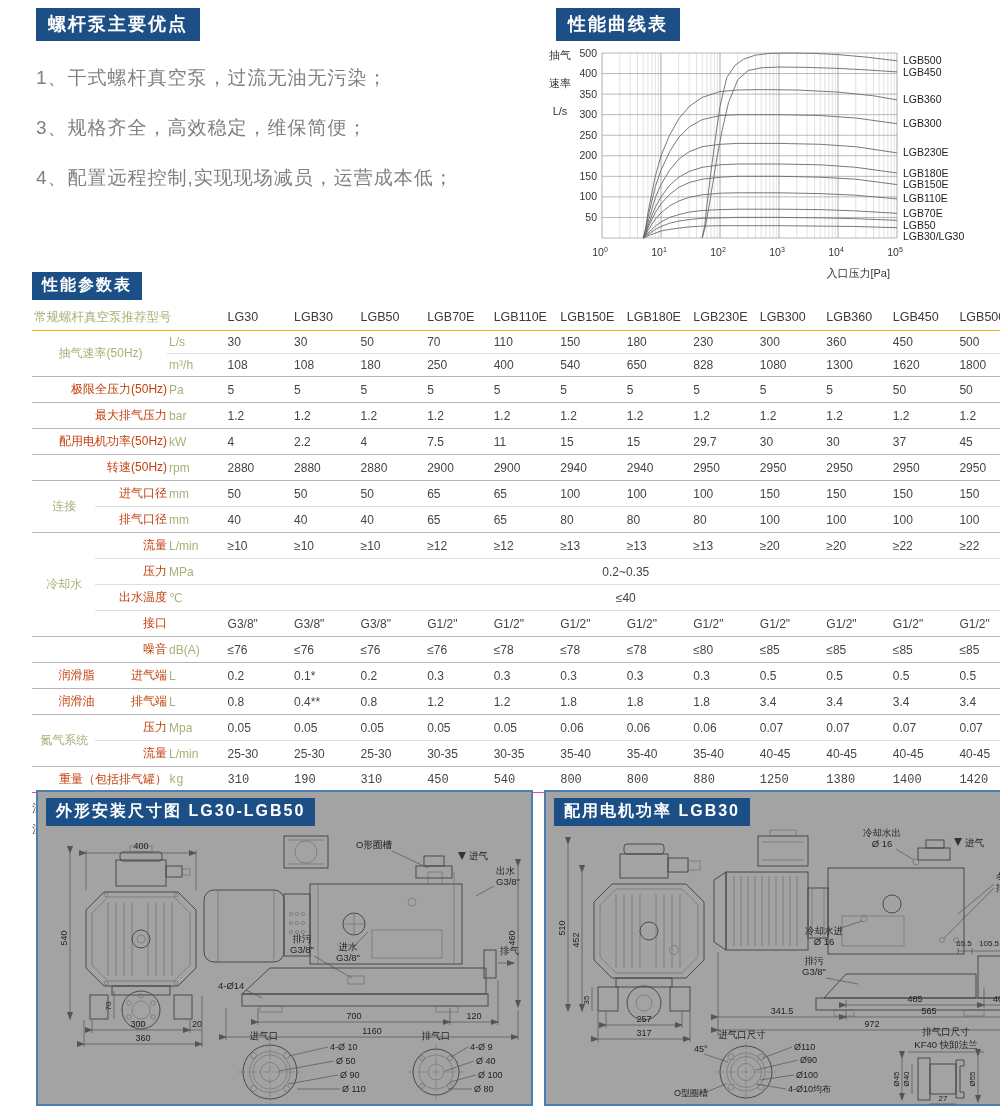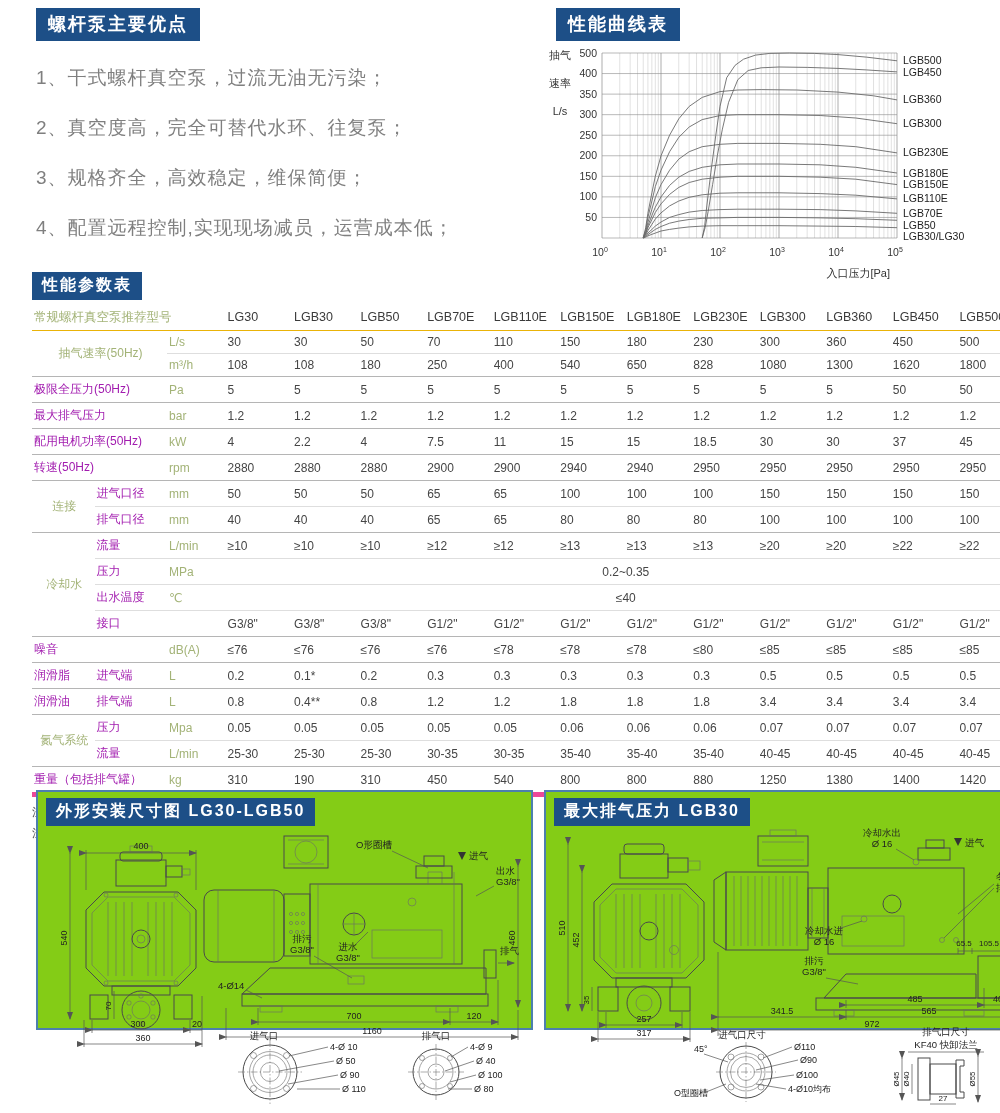--- a/index.html
+++ b/index.html
@@ -17,32 +17,32 @@
   #curve-chart{display:block;margin-top:2px;}
   #curve-chart text{font-family:"Liberation Sans","DejaVu Sans",sans-serif;}
   .axis-label{font-size:11px;fill:#333;}
   
   .params{position:absolute;left:4px;top:272px;width:992px;}
   table.perf{border-collapse:collapse;table-layout:fixed;width:992px;margin-top:4px;}
   table.perf th,table.perf td{font-weight:normal;text-align:left;padding:4px 0 4px 2px;
      font-size:12px;color:#454545;white-space:nowrap;overflow:hidden;}
   table.perf thead th.model{font-size:12.5px;color:#3a3a3a;padding:6px 0 6px 2px;}
   table.perf thead th.hlabel{color:#a3b377;font-size:12.5px;}
-  table.perf td.lbl{color:#a21caf;}
+  table.perf td.lbl{color:#c2410c;text-align:right;}
   table.perf td.unit{color:#a3b377;}
   table.perf td.grp{color:#a3b377;text-align:center;}
   table.perf td.center{text-align:center;}
   tr.major>td,tr.major>th{border-top:1px solid #b5b5b5;}
   tr.minor>td{border-top:1px solid #dedede;}
   table.perf thead tr th{border-bottom:1px solid #eab308;}
-  table.perf tbody tr.last>td{border-bottom:5px solid #ec4899;}
+  table.perf tbody tr.last>td{border-bottom:1px solid #ec4899;font-family:Liberation Mono, monospace;}
   .notes{margin-top:8px;}
   .note-line{font-size:11.5px;color:#5a5a5a;margin-top:6px;letter-spacing:.3px;}
   
-  .panel{position:absolute;top:790px;height:240px;border:2px solid #4c7fae;background:#84cc16;box-sizing:border-box;}
+  .panel{position:absolute;top:790px;height:316px;border:2px solid #4c7fae;background:#a3a3a3;box-sizing:border-box;}
   .panel .badge{position:absolute;left:8px;top:6px;}
   #panel-left{left:8px;width:497px;}
   #panel-right{left:516px;width:481px;}
   .panel svg{position:absolute;left:0;top:34px;}
   .draw{stroke:#4a4a4a;fill:none;stroke-width:1;}
   .thin{stroke:#6a6a6a;fill:none;stroke-width:.6;}
   .dimline{stroke:#555;fill:none;stroke-width:.7;}
   .dimtxt{font-size:9px;fill:#222;}
   .dimtxt2{font-size:8px;fill:#222;}
   .lbltxt{font-size:9.5px;fill:#222;}
@@ -50,21 +50,20 @@
   .blackfill{fill:#333;stroke:none;}
 </style>
 </head>
 <body>
 
 <div class="page">
 
   <section class="advantages">
     <span class="badge">螺杆泵主要优点</span>
     <div class="adv-item">1、干式螺杆真空泵，过流无油无污染；</div>
-    <div class="adv-item">2、真空度高，完全可替代水环、往复泵；</div>
     <div class="adv-item">3、规格齐全，高效稳定，维保简便；</div>
     <div class="adv-item">4、配置远程控制,实现现场减员，运营成本低；</div>
   </section>
 
   <section class="curve-section">
     <span class="badge">性能曲线表</span>
     <svg id="curve-chart" width="496" height="240" viewBox="0 0 496 240">
       <g id="cv-grid">
           <line x1="107.7607697441749" y1="10" x2="107.7607697441749" y2="195" stroke="#bdbdbd" stroke-width="0.45"></line>
           <line x1="118.15015402846008" y1="10" x2="118.15015402846008" y2="195" stroke="#bdbdbd" stroke-width="0.45"></line>
@@ -266,21 +265,21 @@
           <tr class="major">
             <td class="lbl" colspan="2" rowspan="1">配用电机功率(50Hz)</td>
             <td class="unit" colspan="1" rowspan="1">kW</td>
             <td class="val" colspan="1" rowspan="1">4</td>
             <td class="val" colspan="1" rowspan="1">2.2</td>
             <td class="val" colspan="1" rowspan="1">4</td>
             <td class="val" colspan="1" rowspan="1">7.5</td>
             <td class="val" colspan="1" rowspan="1">11</td>
             <td class="val" colspan="1" rowspan="1">15</td>
             <td class="val" colspan="1" rowspan="1">15</td>
-            <td class="val" colspan="1" rowspan="1">18.5</td>
+            <td class="val" colspan="1" rowspan="1">29.7</td>
             <td class="val" colspan="1" rowspan="1">30</td>
             <td class="val" colspan="1" rowspan="1">30</td>
             <td class="val" colspan="1" rowspan="1">37</td>
             <td class="val" colspan="1" rowspan="1">45</td>
           </tr>
           <tr class="major">
             <td class="lbl" colspan="2" rowspan="1">转速(50Hz)</td>
             <td class="unit" colspan="1" rowspan="1">rpm</td>
             <td class="val" colspan="1" rowspan="1">2880</td>
             <td class="val" colspan="1" rowspan="1">2880</td>
@@ -619,21 +618,21 @@
         <path class="dimline" d="M430,221 L413,231M436,235 L407,245M438,249 L412,256M434,263 L410,263"></path>
         <text class="dimtxt" x="432" y="224">4-Ø 9</text>
         <text class="dimtxt" x="438" y="238">Ø 40</text>
         <text class="dimtxt" x="440" y="252">Ø 100</text>
         <text class="dimtxt" x="436" y="266">Ø 80</text>
       </g>
     </svg>
   </div>
 
   <div class="panel" id="panel-right">
-    <span class="badge small">最大排气压力 LGB30</span>
+    <span class="badge small">配用电机功率 LGB30</span>
     <svg width="476" height="280" viewBox="0 0 476 280">
       <defs>
         <marker id="arwR" markerWidth="8" markerHeight="6" refX="7" refY="3" orient="auto" markerUnits="userSpaceOnUse">
           <path d="M0,0L8,3L0,6Z" fill="#555"></path>
         </marker>
       </defs>
 
       <g transform="translate(8,2)">
         <path class="draw" d="M58,56 L132,56 L150,74 L150,132 L132,150 L58,150 L40,132 L40,74 Z"></path>
         <path class="thin" d="M62,61 L128,61 L144,77 L144,129 L128,145 L62,145 L46,129 L46,77 Z"></path>

